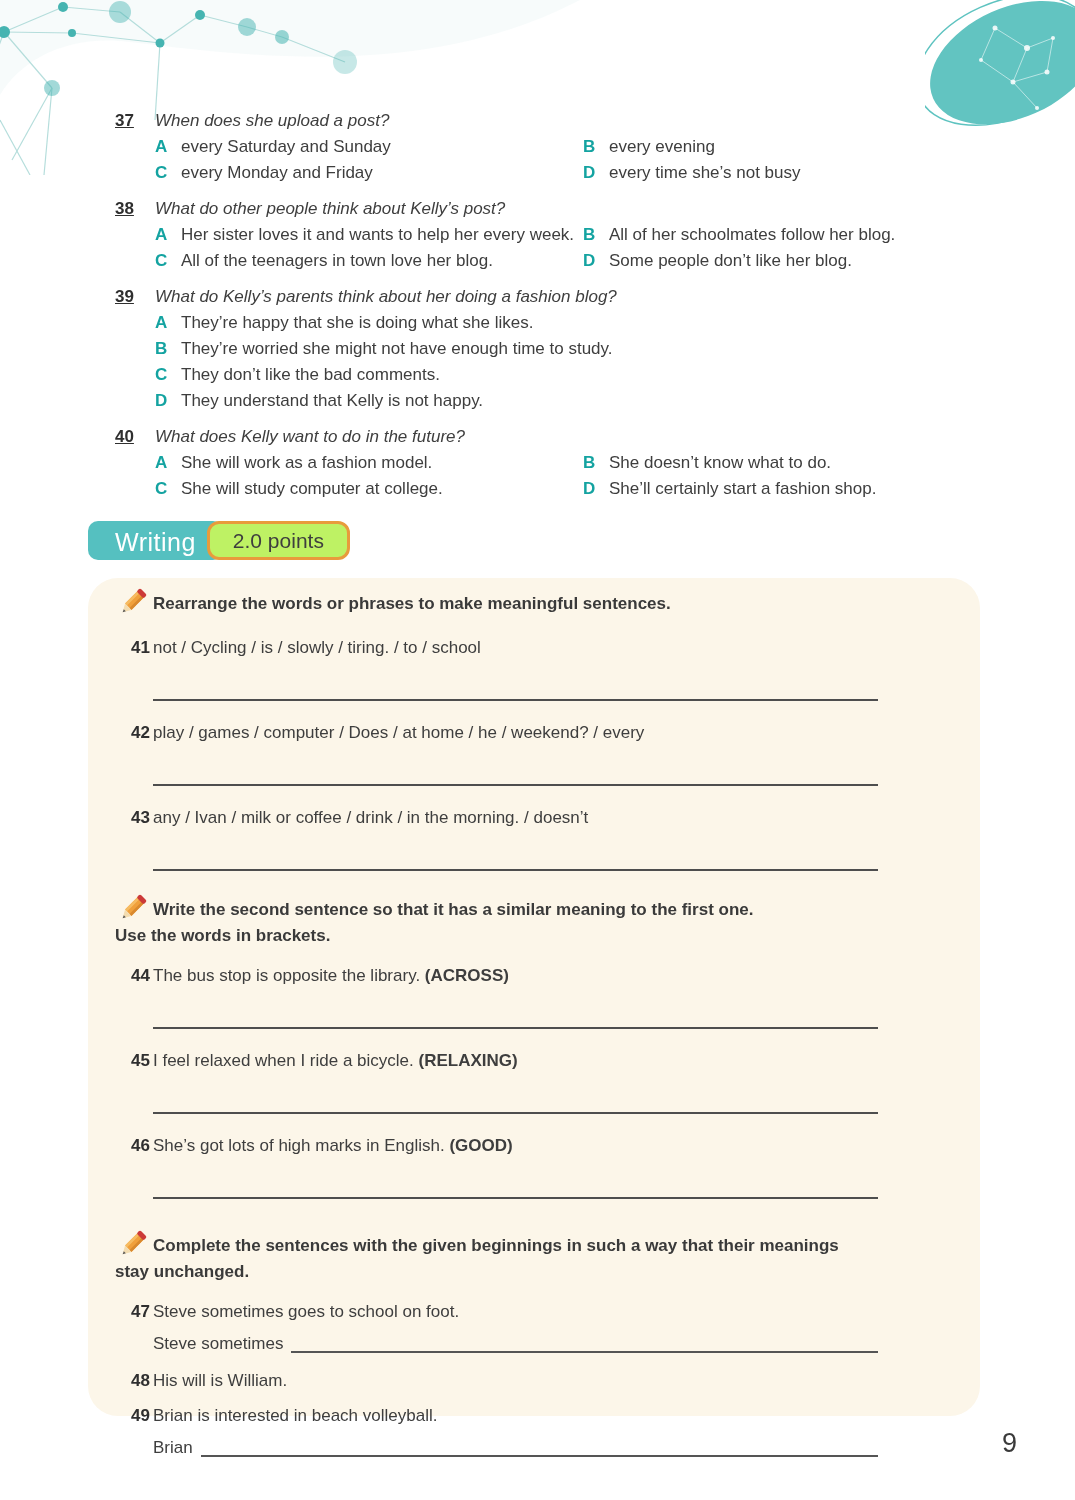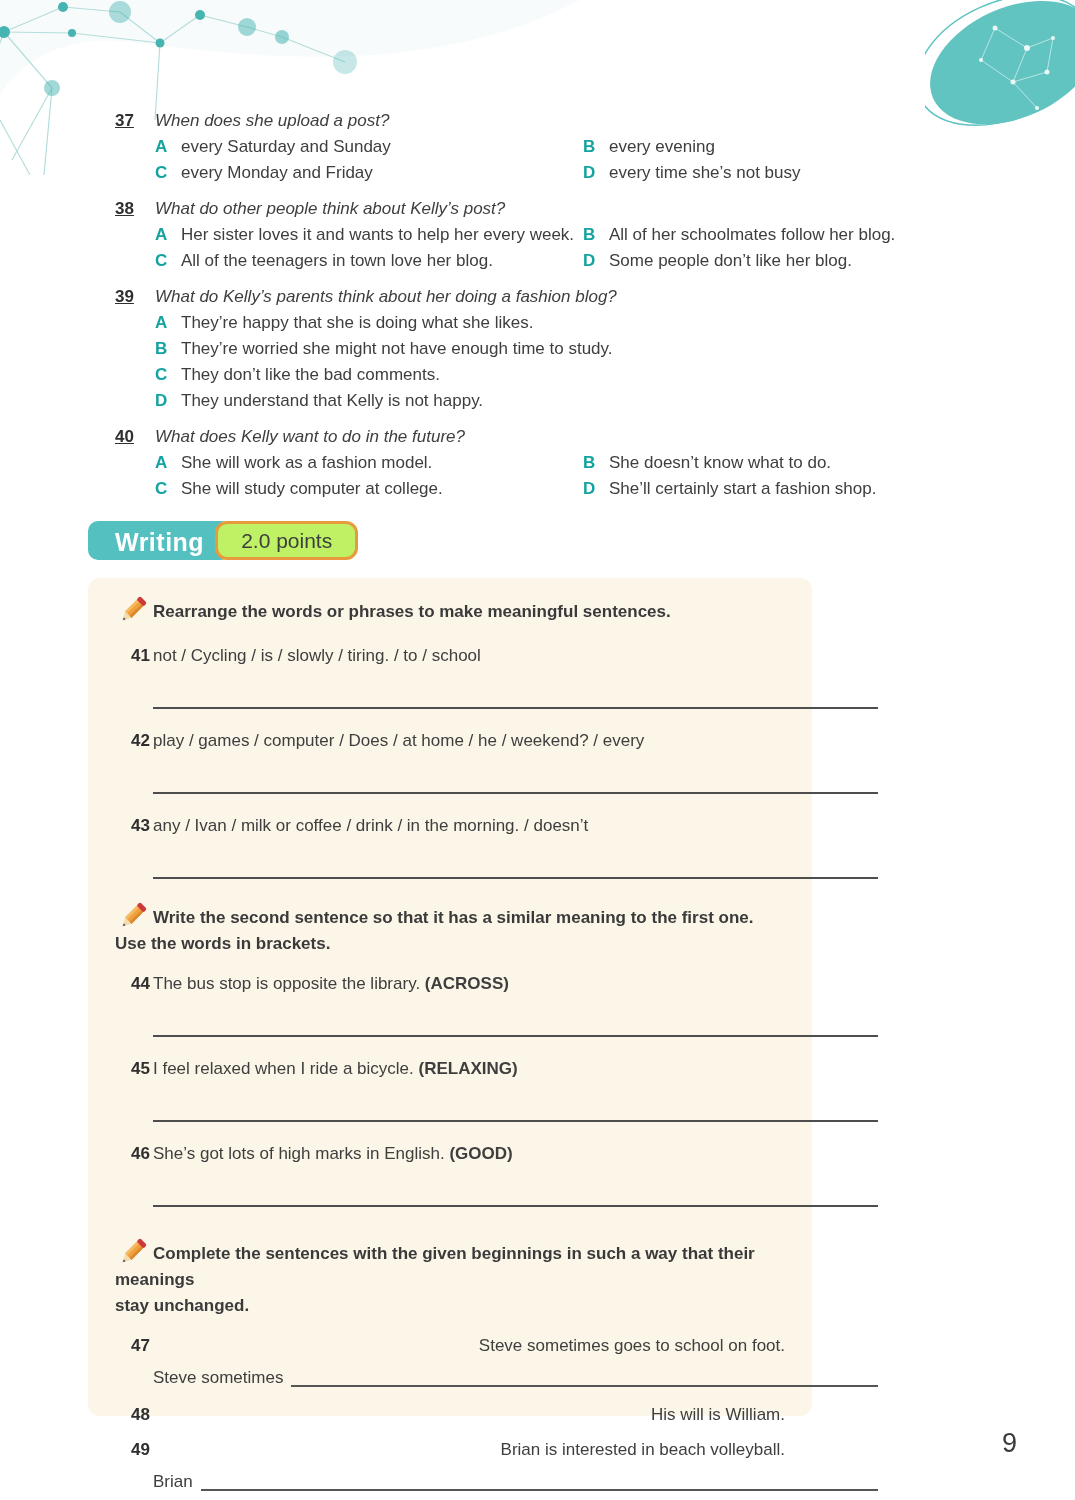--- a/index.html
+++ b/index.html
@@ -17,46 +17,46 @@
   .q-num { width:40px; font-weight:bold; color:#2f2f2f; flex:0 0 40px;text-decoration:underline; }
   .q-text { color:#3e3e3e;font-style:italic; }
   .opts { display:grid; grid-template-columns:428px auto; margin-left:40px; line-height:26px; }
   .opts.single { grid-template-columns:1fr; }
   .opt { display:flex; white-space:nowrap; }
   .opt-letter { width:26px; flex:0 0 26px; font-weight:bold; color:#14a3a1; }
   
   .banner { position:absolute; left:88px; top:521px; display:flex; align-items:stretch; height:39px; }
   .banner-title {
     position:relative; z-index:0; background:#55c0c0; color:#ffffff; border-radius:10px;
-    font-size:25px; padding:3px 27px 0 27px; display:flex; align-items:center; letter-spacing:0.5px;font-weight:bold;
+    font-size:25px; padding:3px 27px 0 27px; display:flex; align-items:center; letter-spacing:0.5px;
   }
   .banner-points {
     position:relative; z-index:1; margin-left:-16px; background:#bef264;
     border:3px solid #e89b3c; border-radius:12px; padding:0 23px;
     font-size:21px; color:#3e3e3e; display:flex; align-items:center;
   }
   
   .panel {
-    position:absolute; left:88px; top:578px; width:724px; height:838px;
-    background:#fcf6e9; border-radius:12px; padding:21px 27px; box-sizing:border-box;
+    position:absolute; left:88px; top:578px; width:892px; height:838px;
+    background:#fcf6e9; border-radius:30px; padding:13px 27px; box-sizing:border-box;
   }
   .instr { position:relative; font-weight:bold; font-size:17px; color:#3a3a3a;
     line-height:26px; text-indent:38px; margin:0; }
   .instr .pencil { position:absolute; left:0; top:-7px; text-indent:0; }
   .items { margin-top:18px; }
   .w-item { position:relative; padding-left:38px; font-size:17px; line-height:26px; margin-bottom:19px; }
   .w-num { position:absolute; left:16px; top:0; font-weight:bold; color:#2f2f2f; }
   .kw { font-weight:bold; }
   .answer-line { width:725px; height:0; border-bottom:2px solid #4e4e4e; margin-top:38px; }
   .begin-row { display:flex; width:725px; margin-top:4px; line-height:30px; }
   .fill-line { flex:1; border-bottom:2px solid #555555; margin-left:8px; margin-bottom:6px; }
   .mt26 { margin-top:26px; }
   .mt34 { margin-top:34px; }
   .items-tight { margin-top:14px; }
-  .w-item3 { position:relative; padding-left:38px; font-size:17px; line-height:26px; margin-bottom:9px;text-align:right; }
+  .w-item3 { position:relative; padding-left:38px; font-size:17px; line-height:26px; margin-bottom:9px; }
   
   .page-num { position:absolute; left:1002px; top:1428px; font-size:27px; color:#3a3a3a; }
 </style>
 </head>
 <body>
 
 <div class="page">
 
   <svg class="net-decor" width="580" height="175" viewBox="0 0 580 175">
     <path d="M0,0 H580 C430,78 260,58 130,42 C70,34 22,58 0,95 Z" fill="#f0f8f8" opacity="0.55"></path>

